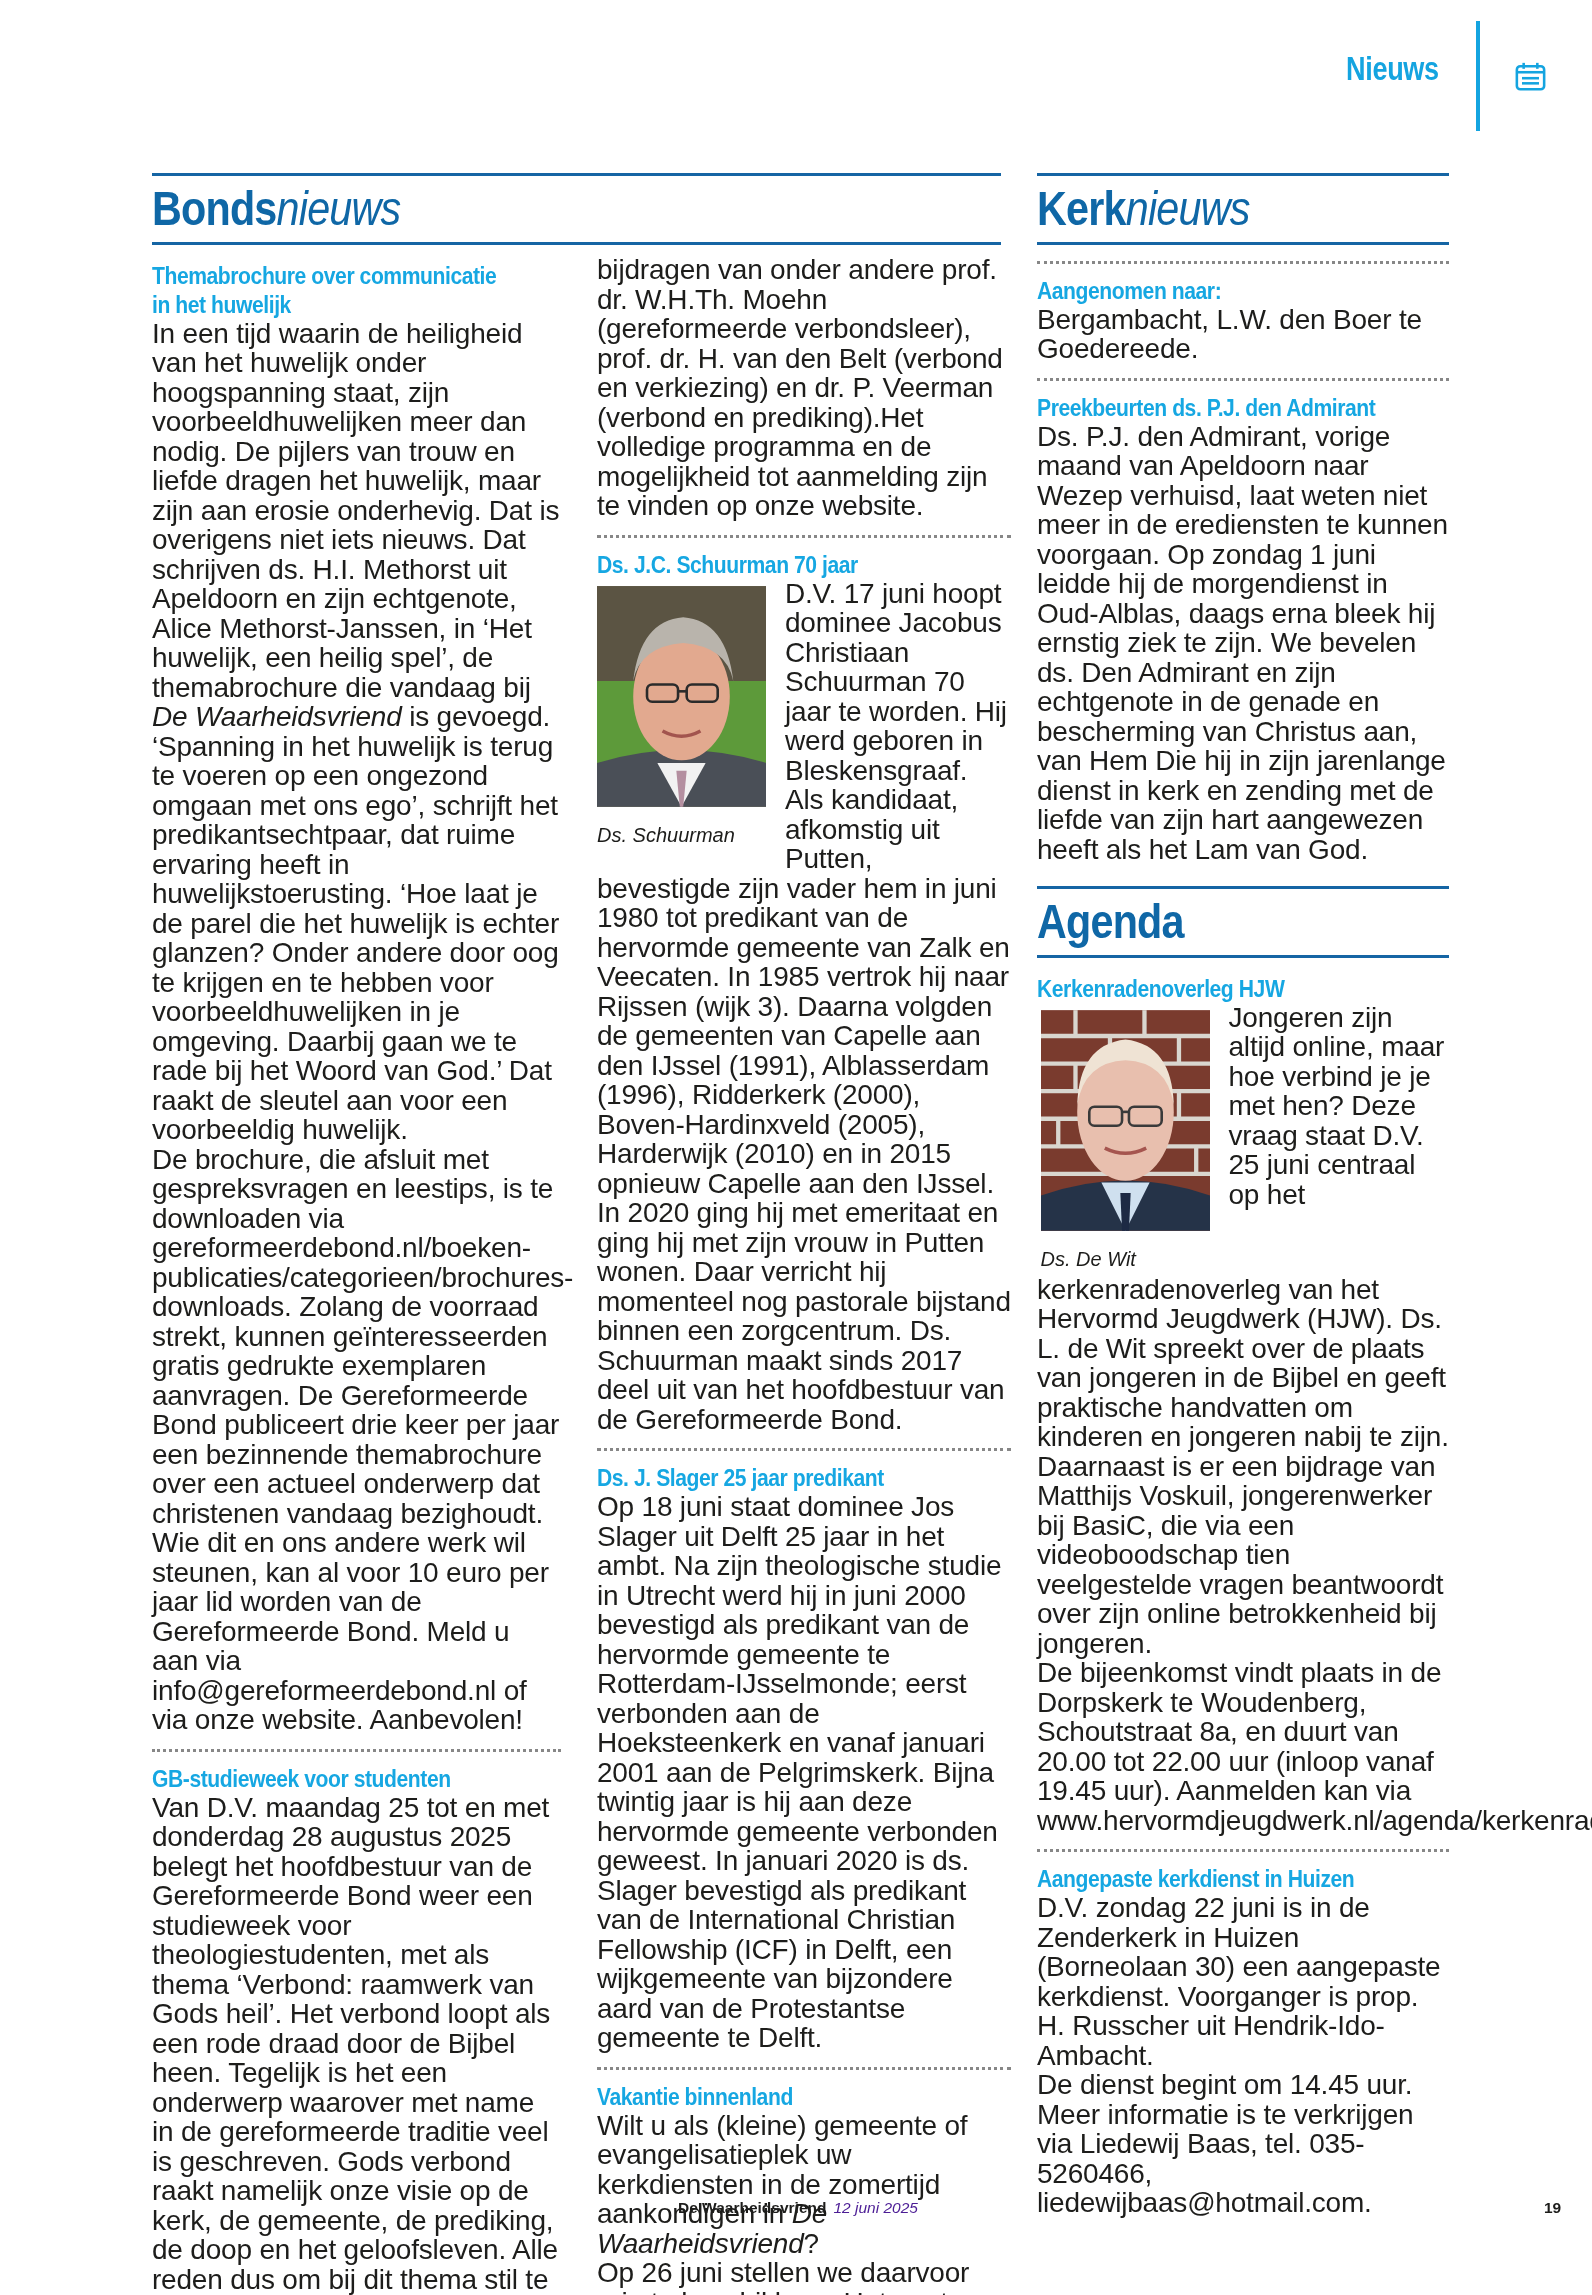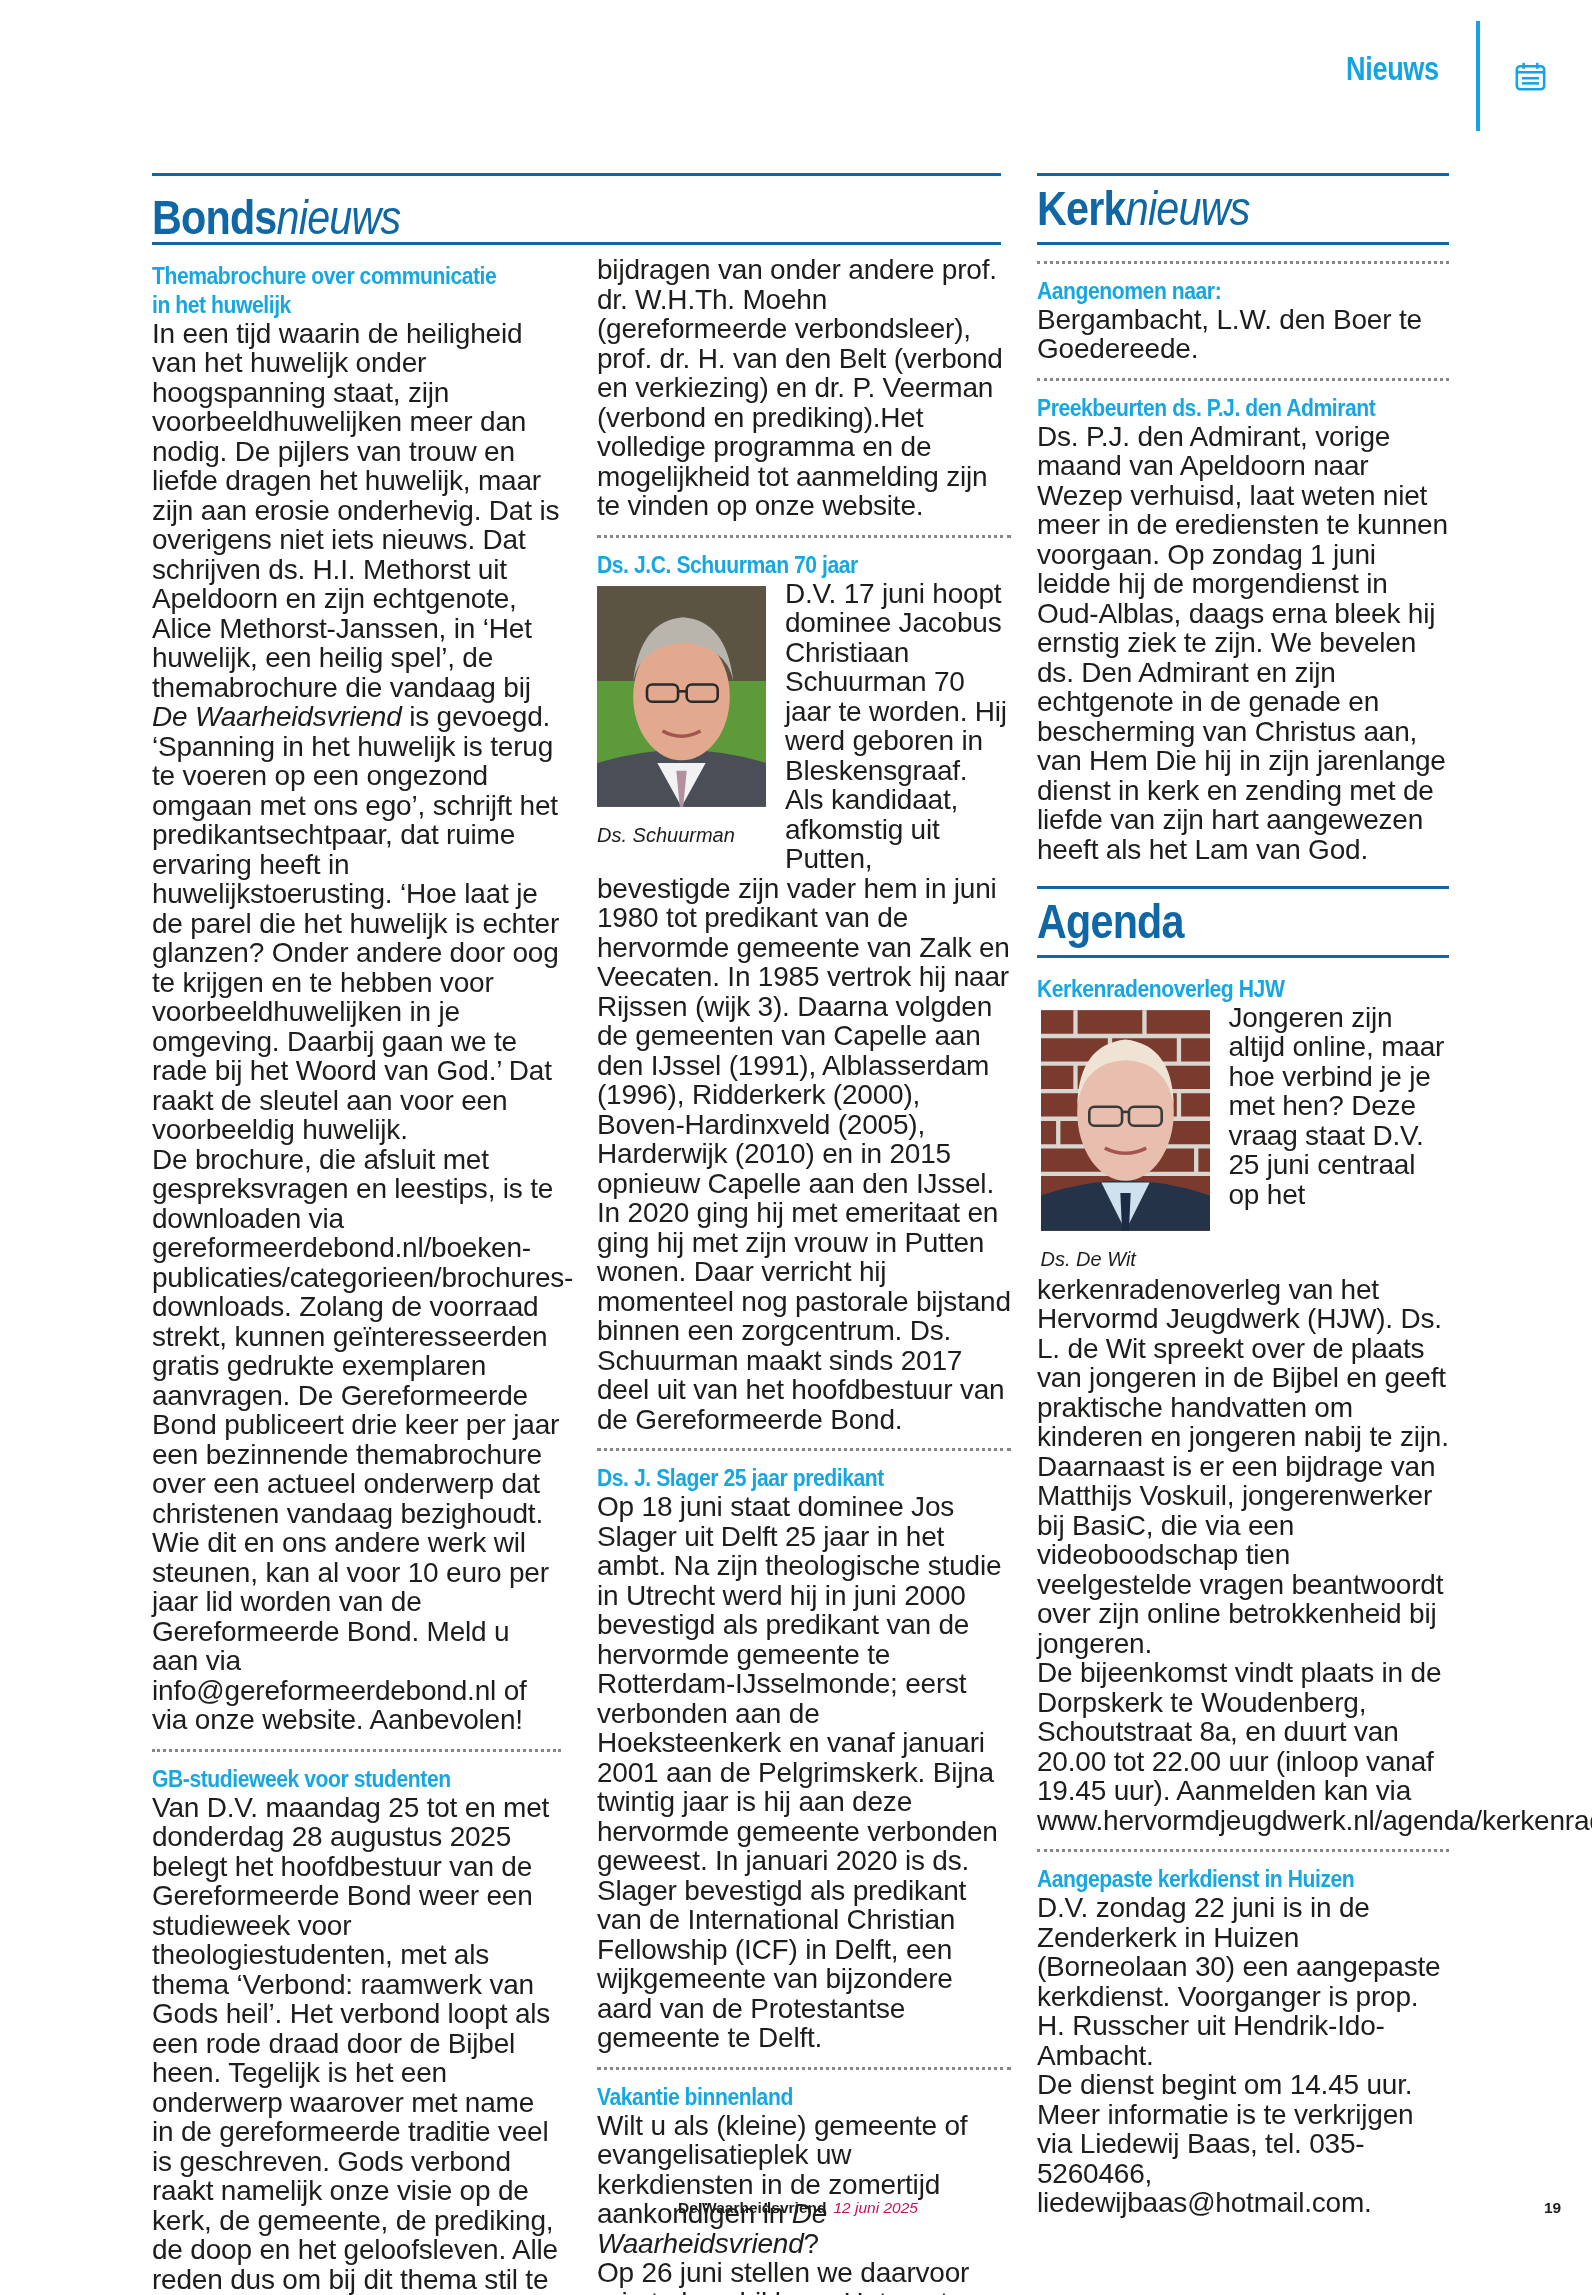--- a/index.html
+++ b/index.html
@@ -12,32 +12,32 @@
   .cal-icon{position:absolute;left:1515px;top:62px;width:31px;height:29px;}
   .col{position:absolute;top:173px;}
   .col1{left:152px;width:409px;}
   .col2{left:597px;width:414px;}
   .col3{left:1037px;width:412px;}
   .rubric{border-top:3.5px solid #1565a4;border-bottom:3.5px solid #1565a4;height:66px;
           display:flex;align-items:center;margin-bottom:15.5px;}
   .rubric-title{font-family:"Liberation Sans",sans-serif;font-weight:bold;font-size:48px;color:#0f67a6;
           letter-spacing:-0.9px;transform:scaleX(0.86);transform-origin:left center;white-space:nowrap;line-height:1;}
   .rubric-title i{font-weight:normal;font-style:italic;}
-  .col1 .rubric{width:849px;align-items:flex-end;}
+  .col1 .rubric{width:849px;}
   .col3 .rubric{width:412px;}
   h3{margin:0;font-family:"Liberation Sans",sans-serif;font-weight:bold;font-size:24px;line-height:29px;
      color:#16a7e2;letter-spacing:-0.5px;transform:scaleX(0.88);transform-origin:left center;white-space:nowrap;}
   p{margin:0;font-size:28px;line-height:29.5px;letter-spacing:-0.2px;}
   .dots{border-top:3.5px dotted #555;height:0;margin:14px 0 12px 0;opacity:.7;}
   .article{margin:0;}
   .photo{float:left;margin:1.7px 19px 3.5px 0;}
   .photo .img{display:block;}
   .caption{font-style:italic;font-size:20px;margin-top:17.3px;}
   .footer-pub{position:absolute;left:678px;top:2199px;font-size:15.5px;font-weight:bold;}
-  .footer-pub span{font-weight:normal;font-style:italic;font-size:15.5px;margin-left:7px;color:#be185d;}
+  .footer-pub span{font-weight:normal;font-style:italic;font-size:15.5px;margin-left:7px;color:#4c1d95;}
   .page-num{position:absolute;left:1500px;top:2199px;font-size:15.5px;font-weight:bold;margin-left:44px;}
   em{font-style:italic;}
 </style>
 </head>
 <body>
 
 <div class="topnav">
   <div class="section-label">Nieuws</div>
   <div class="vline"></div>
   <svg class="cal-icon" viewBox="0 0 36 34">

